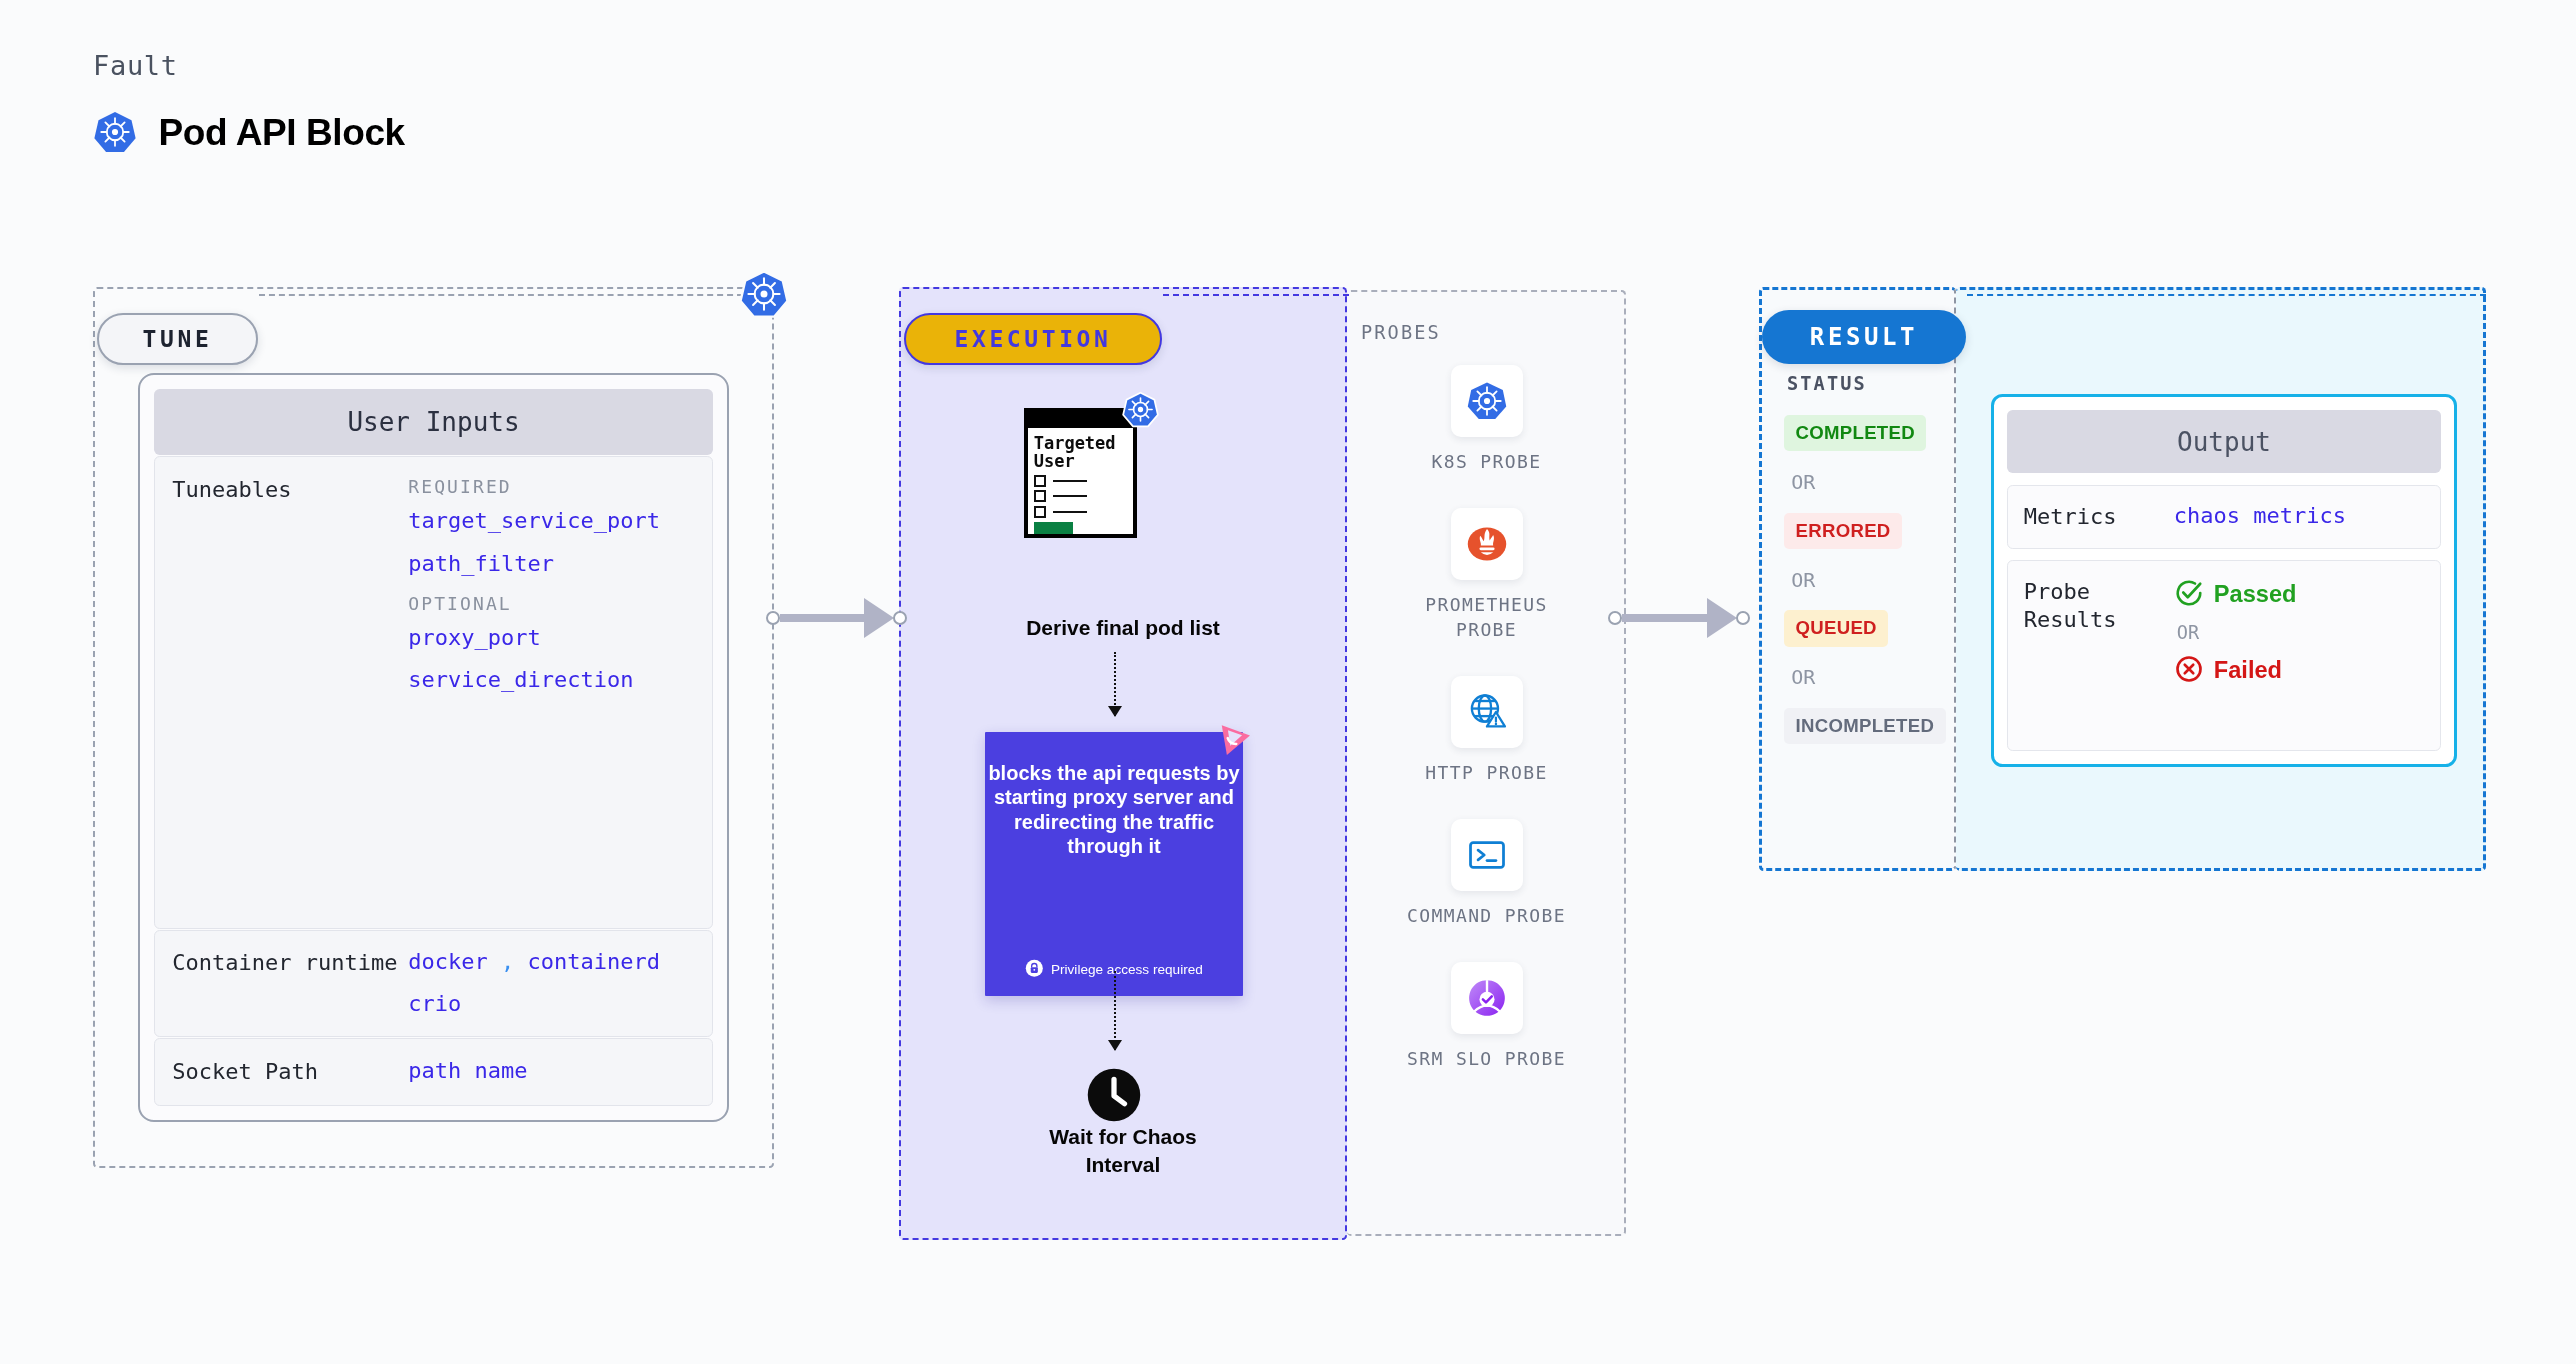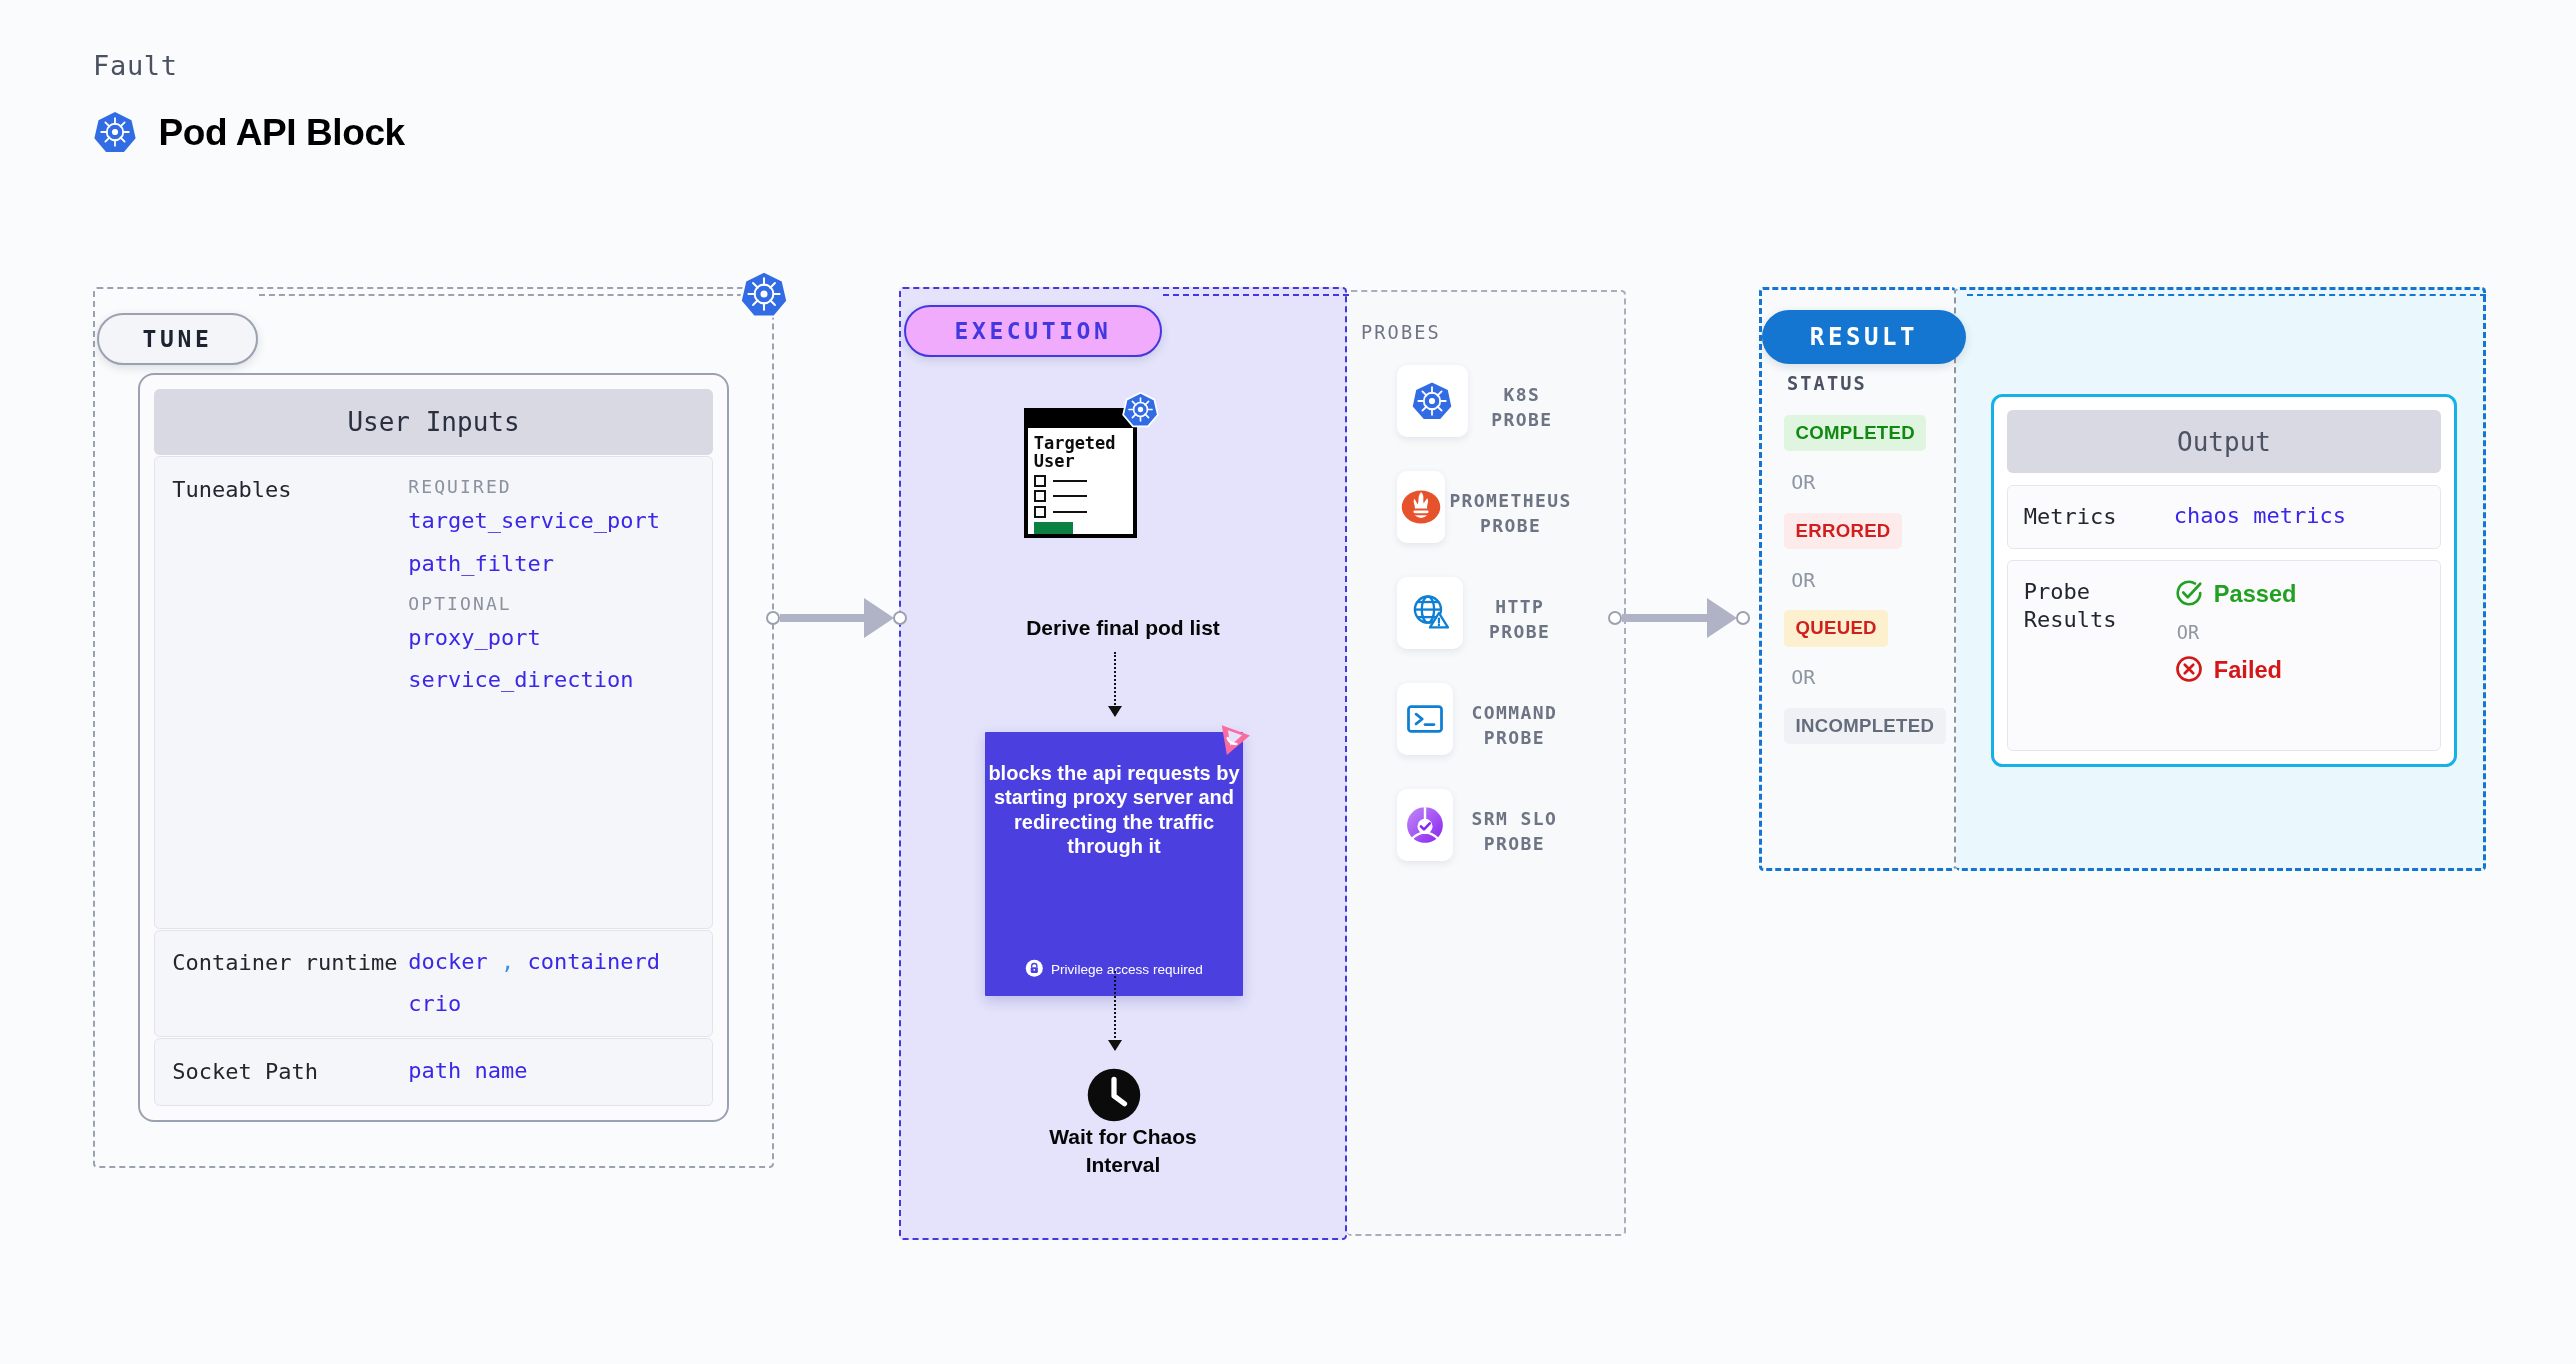--- a/index.html
+++ b/index.html
@@ -56,22 +56,22 @@
     border-radius: 43px; font-family: "DejaVu Sans Mono", monospace;
     font-weight: bold; letter-spacing: 3.6px; white-space: nowrap;
     box-shadow: 0 2.9px 10px rgba(30,40,70,0.14);
     margin-top: 44px;
   }
   #pill-tune {
     left: 97px; top: 269px; width: 161px; height: 52px;
     background: #f4f5f8; border: 2.1px solid #9aa2b1; color: #1d2330; font-size: 23px;
   }
   #pill-exec {
-    left: 904px; top: 261px; width: 258px; height: 52px;
-    background: #f0abfc; border: 2.1px solid #4338e0; color: #4338e0; font-size: 23px;
+    left: 904px; top: 269px; width: 258px; height: 52px;
+    background: #eab308; border: 2.1px solid #4338e0; color: #4338e0; font-size: 23px;
   }
   #pill-result {
     left: 1762px; top: 266px; width: 204px; height: 54px;
     background: #1576d2; border: none; color: #fff; font-size: 24px;
   }
 
   
   .pill-dash { position: absolute; border-top-style: dashed; border-top-width: 2.9px; }
   #dash-tune { left: 259px; top: 294px; width: 494px; border-color: #9aa2b1; }
   #dash-exec { left: 1163px; top: 294px; width: 186px; border-color: #4338e0; }
@@ -168,21 +168,21 @@
   
   #probes-title {
     position: absolute; left: 1361px; top: 322px;
     font-family: "DejaVu Sans Mono", monospace; font-size: 18.6px;
     color: #6d7484; letter-spacing: 2.1px;
   }
   #probes-list {
     position: absolute; left: 1347px; top: 365px; width: 279px;
     display: flex; flex-direction: column; align-items: center; gap: 34px;
   }
-  .probe-item { display: flex; flex-direction: row; align-items: center; width: 179px; font-weight: bold; }
+  .probe-item { display: flex; flex-direction: column; align-items: center; width: 179px; }
   .probe-tile {
     width: 72px; height: 72px; background: #fff; border-radius: 10px;
     display: flex; align-items: center; justify-content: center;
     box-shadow: 0 2.1px 7.2px rgba(40,50,80,0.09);
   }
   .probe-label {
     margin-top: 13px; font-family: "DejaVu Sans Mono", monospace;
     font-size: 18px; color: #6d7484; letter-spacing: 1.4px;
     text-align: center; line-height: 1.35;
   }

